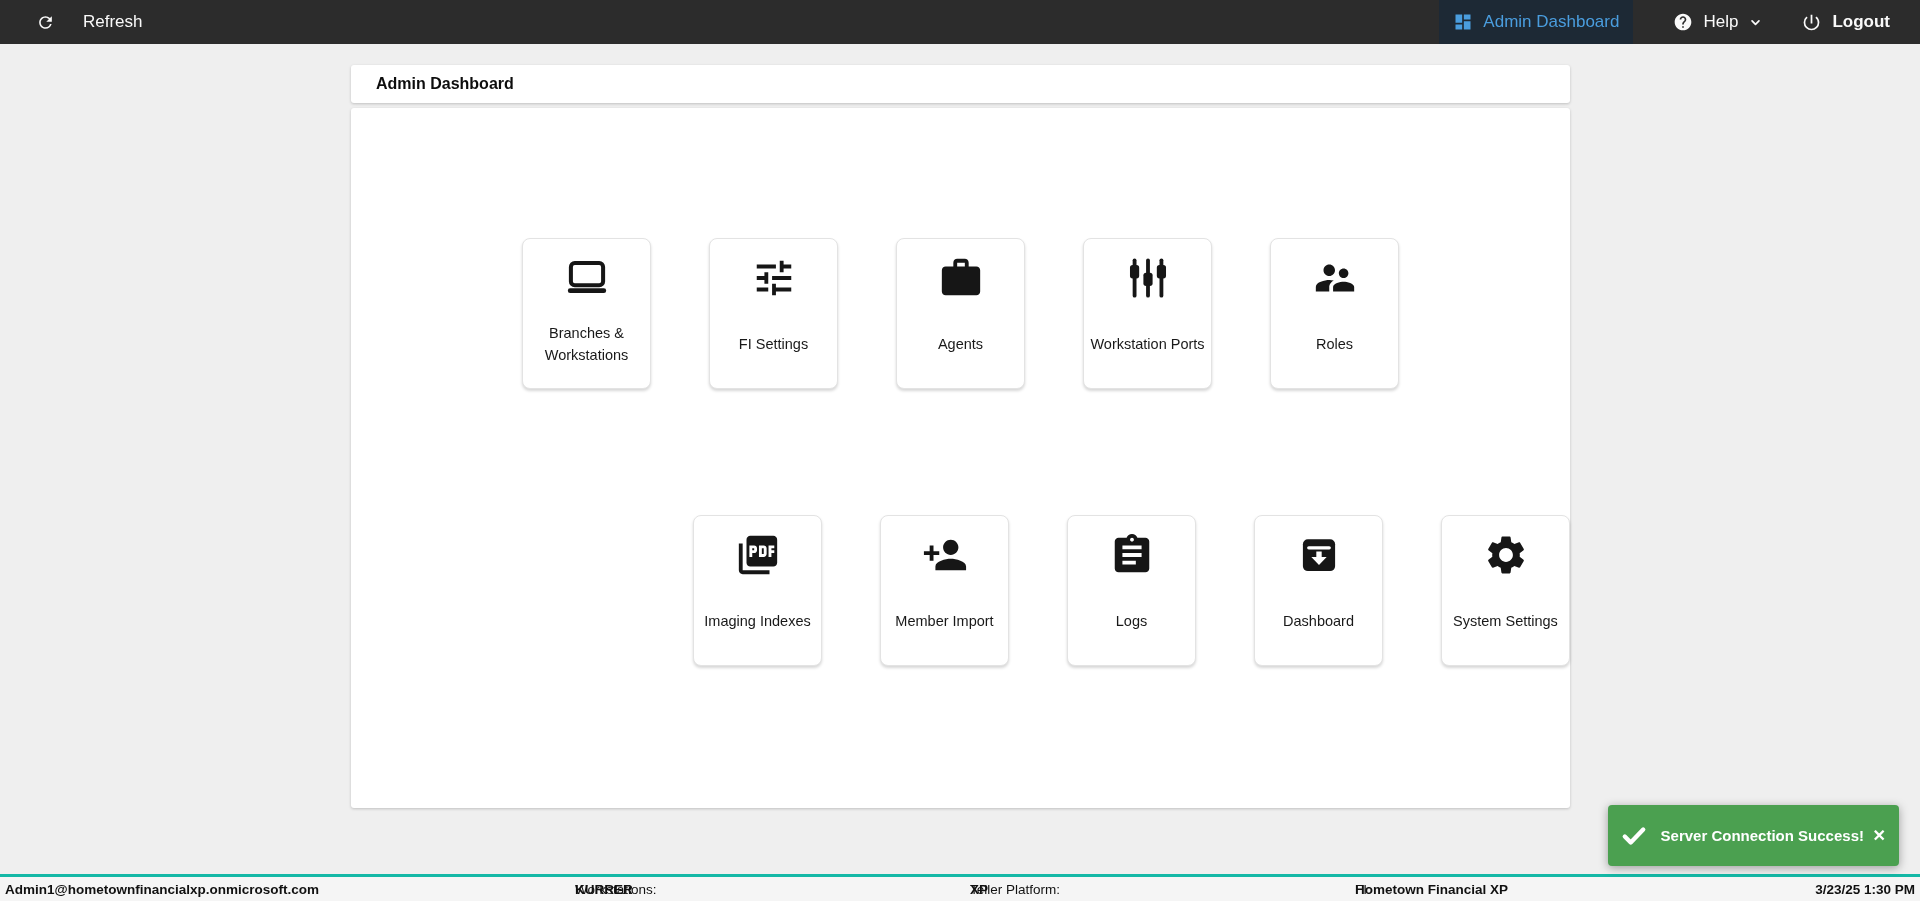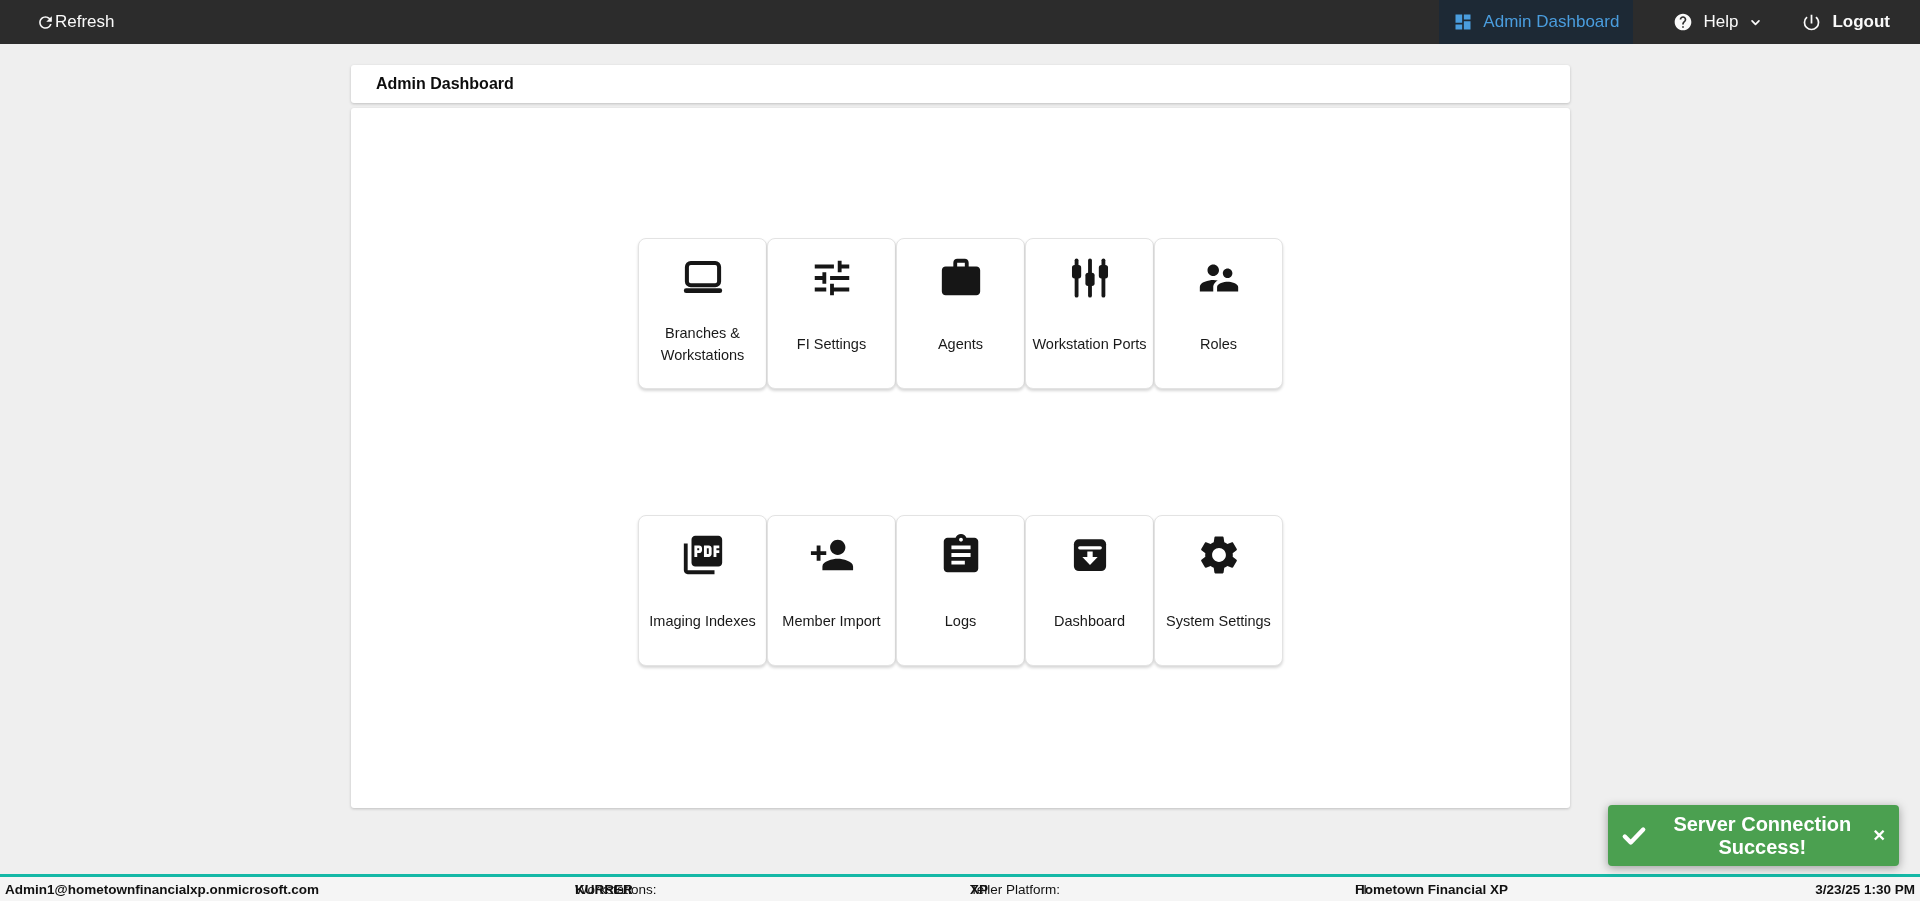--- a/index.html
+++ b/index.html
@@ -2,48 +2,48 @@
 <html style="--accent: #4a9dde; --accent_bg: #1d2935; --success: #4ba050;"><head>
 <meta charset="utf-8">
 <style>
   html,body{margin:0;padding:0;width:1920px;height:901px;overflow:hidden;
     font-family:"Liberation Sans",sans-serif;background:#efefef;position:relative;}
   *{box-sizing:border-box;}
   button{background:none;border:none;font:inherit;color:inherit;cursor:pointer;padding:0;display:flex;align-items:center;}
 
   
   .topnav{height:44px;background:#2c2c2c;color:#fafafa;display:flex;align-items:center;font-size:17px;position:relative;z-index:5;}
-  .refresh-btn{margin-left:36px;gap:0;}
+  .refresh-btn{margin-left:36px;gap:28px;}
   .nav-right{margin-left:auto;display:flex;align-items:center;height:100%;padding-right:30px;}
   .nav-item{gap:10px;height:100%;}
   .tab-active{background:var(--accent_bg,#1d2935);color:var(--accent,#4a9dde);padding:0 14px;}
   .nav-admin{margin-left:21px;}
   .nav-help{margin-left:40px;}
   .nav-logout{margin-left:38px;font-weight:bold;}
   .icon{display:flex;align-items:center;justify-content:center;}
 
   
   .title-card{position:absolute;left:351px;top:65px;width:1219px;height:38px;background:#fff;border-radius:3px;
     box-shadow:0 1px 3px rgba(0,0,0,.2);display:flex;align-items:center;padding-left:25px;}
   .title-card h1{font-size:16px;font-weight:700;color:#0d0d0d;margin:0;}
   .content-card{position:absolute;left:351px;top:108px;width:1219px;height:700px;background:#fff;border-radius:3px;
     box-shadow:0 1px 3px rgba(0,0,0,.2);padding-top:130px;}
-  .tile-row{display:flex;justify-content:center;}
-  .tile-row + .tile-row{margin-top:126px;}
+  .tile-row{display:flex;justify-content:center;gap:58px;}
+  .tile-row + .tile-row{margin-top:126px;justify-content:flex-end;}
   .tile{width:129px;height:151px;background:#fff;border:1px solid #e3e3e3;border-radius:8px;
     box-shadow:0 2px 3px rgba(0,0,0,.16);flex-direction:column;align-items:center;color:#161616;}
   .tile-icon{margin-top:15px;height:47px;display:flex;align-items:center;}
   .tile-label{margin-top:17px;height:52px;width:100%;display:flex;align-items:center;justify-content:center;
     text-align:center;font-size:14.5px;line-height:1.55;color:#191919;padding:0 2px;}
 
   
   .toast{position:absolute;left:1608px;top:805px;width:291px;height:61px;background:var(--success,#4ba050);
     border-radius:4px;box-shadow:0 2px 10px rgba(0,0,0,.35);display:flex;align-items:center;padding:0 13px;color:#fff;z-index:10;}
   .toast-check{margin-right:11px;}
-  .toast-msg{flex:1;text-align:center;font-weight:700;font-size:20px;}
+  .toast-msg{flex:1;text-align:center;font-weight:700;font-size:15px;}
   .toast-close{font-weight:700;font-size:16px;margin-left:6px;color:#fff;}
 
   
   .statusbar{position:absolute;left:0;bottom:0;width:1920px;height:27px;background:#f5f5f5;border-top:3px solid #14b8a6;
     font-size:13.5px;color:#111;}
   .statusbar span{position:absolute;line-height:26px;white-space:nowrap;}
   .sb-user{left:5px;font-weight:700;}
   .sb-workstation{left:575px;}
   .sb-teller{left:970px;}
   .sb-fi{left:1355px;}

